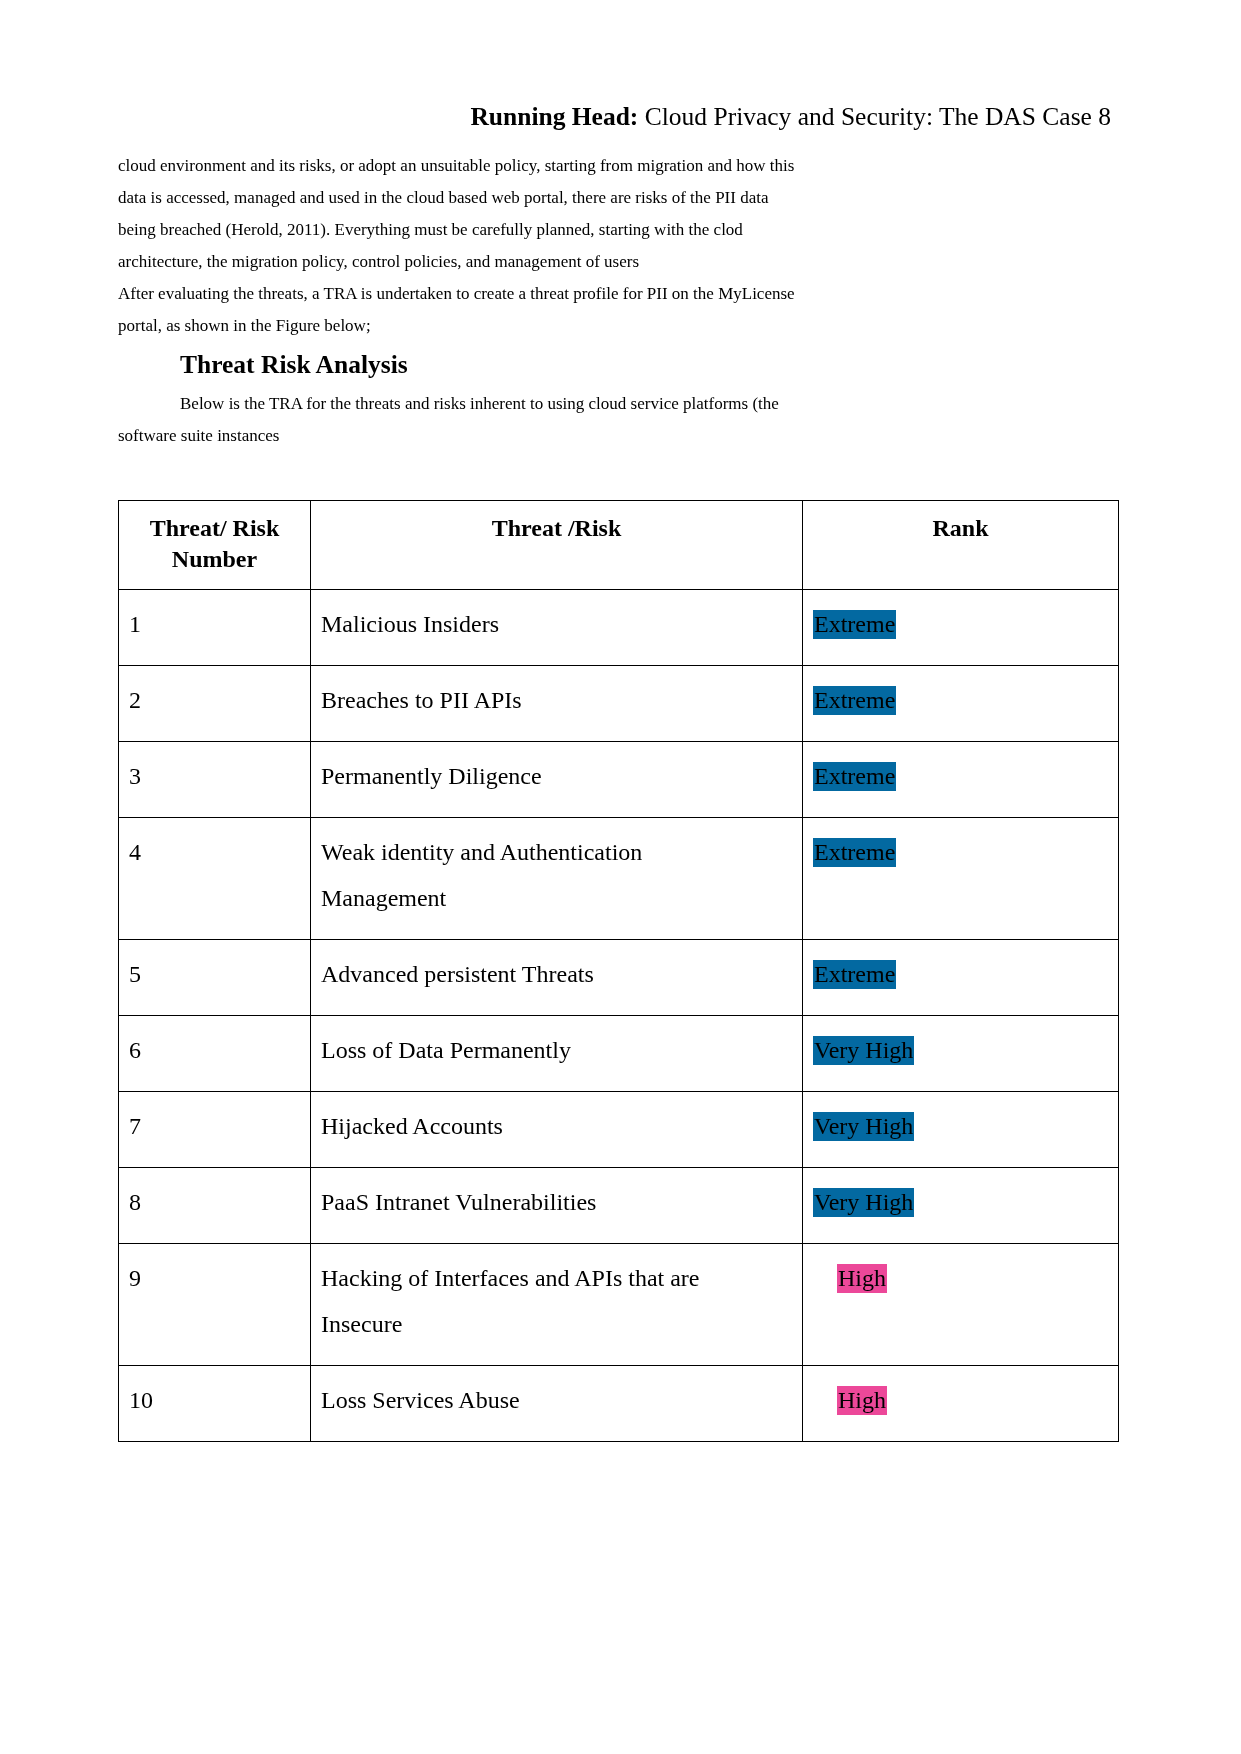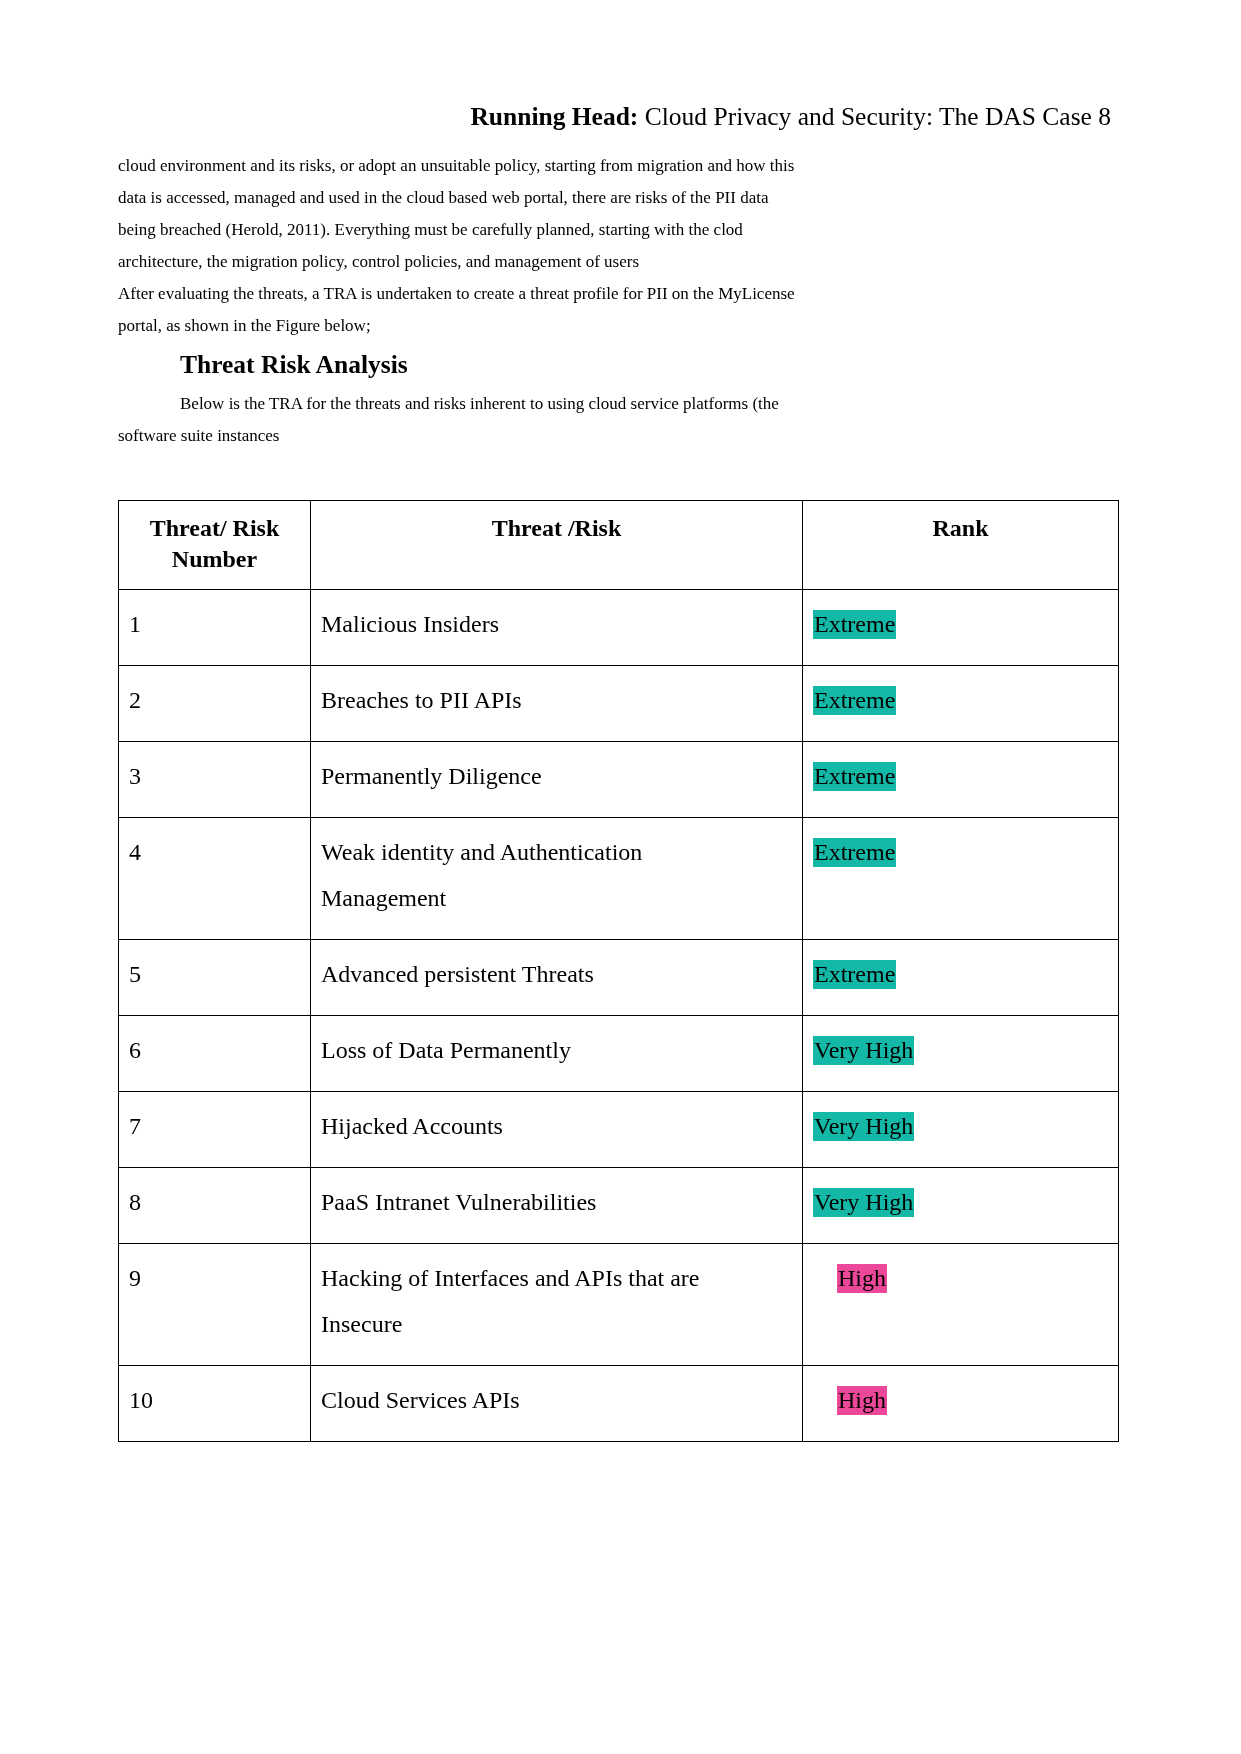--- a/index.html
+++ b/index.html
@@ -111,21 +111,21 @@
   }
   .badge {
     display: inline;
     padding: 1px 1px 2px 1px;
     color: #000000;
     font-size: 24px;
     line-height: 46px;
     box-decoration-break: clone;
     -webkit-box-decoration-break: clone;
   }
-  .badge.red { background-color: #14b8a6; }
+  .badge.red { background-color: #0369a1; }
   .badge.yellow { background-color: #ec4899; margin-left: 24px; }
 </style>
 </head>
 <body>
 
 <div class="page">
   <div class="content">
 
     <div class="running-head">
       <span class="rh-label">Running Head:</span><span> Cloud Privacy and Security: The DAS Case 8</span>
@@ -227,21 +227,21 @@
             <td class="cell-num">9</td>
             <td class="cell-threat">
               <span class="tl">Hacking of Interfaces and APIs that are</span>
               <span class="tl">Insecure</span>
             </td>
             <td class="cell-rank"><span class="badge yellow">High</span><span class="tl" style="display: block;">&nbsp;</span></td>
           </tr>
           <tr>
             <td class="cell-num">10</td>
             <td class="cell-threat">
-              <span class="tl">Cloud Services APIs</span>
+              <span class="tl">Loss Services Abuse</span>
             </td>
             <td class="cell-rank"><span class="badge yellow">High</span></td>
           </tr>
         </tbody>
     </table>
 
     <div class="gap-table-bottom"></div>
 
   </div>
 </div>

